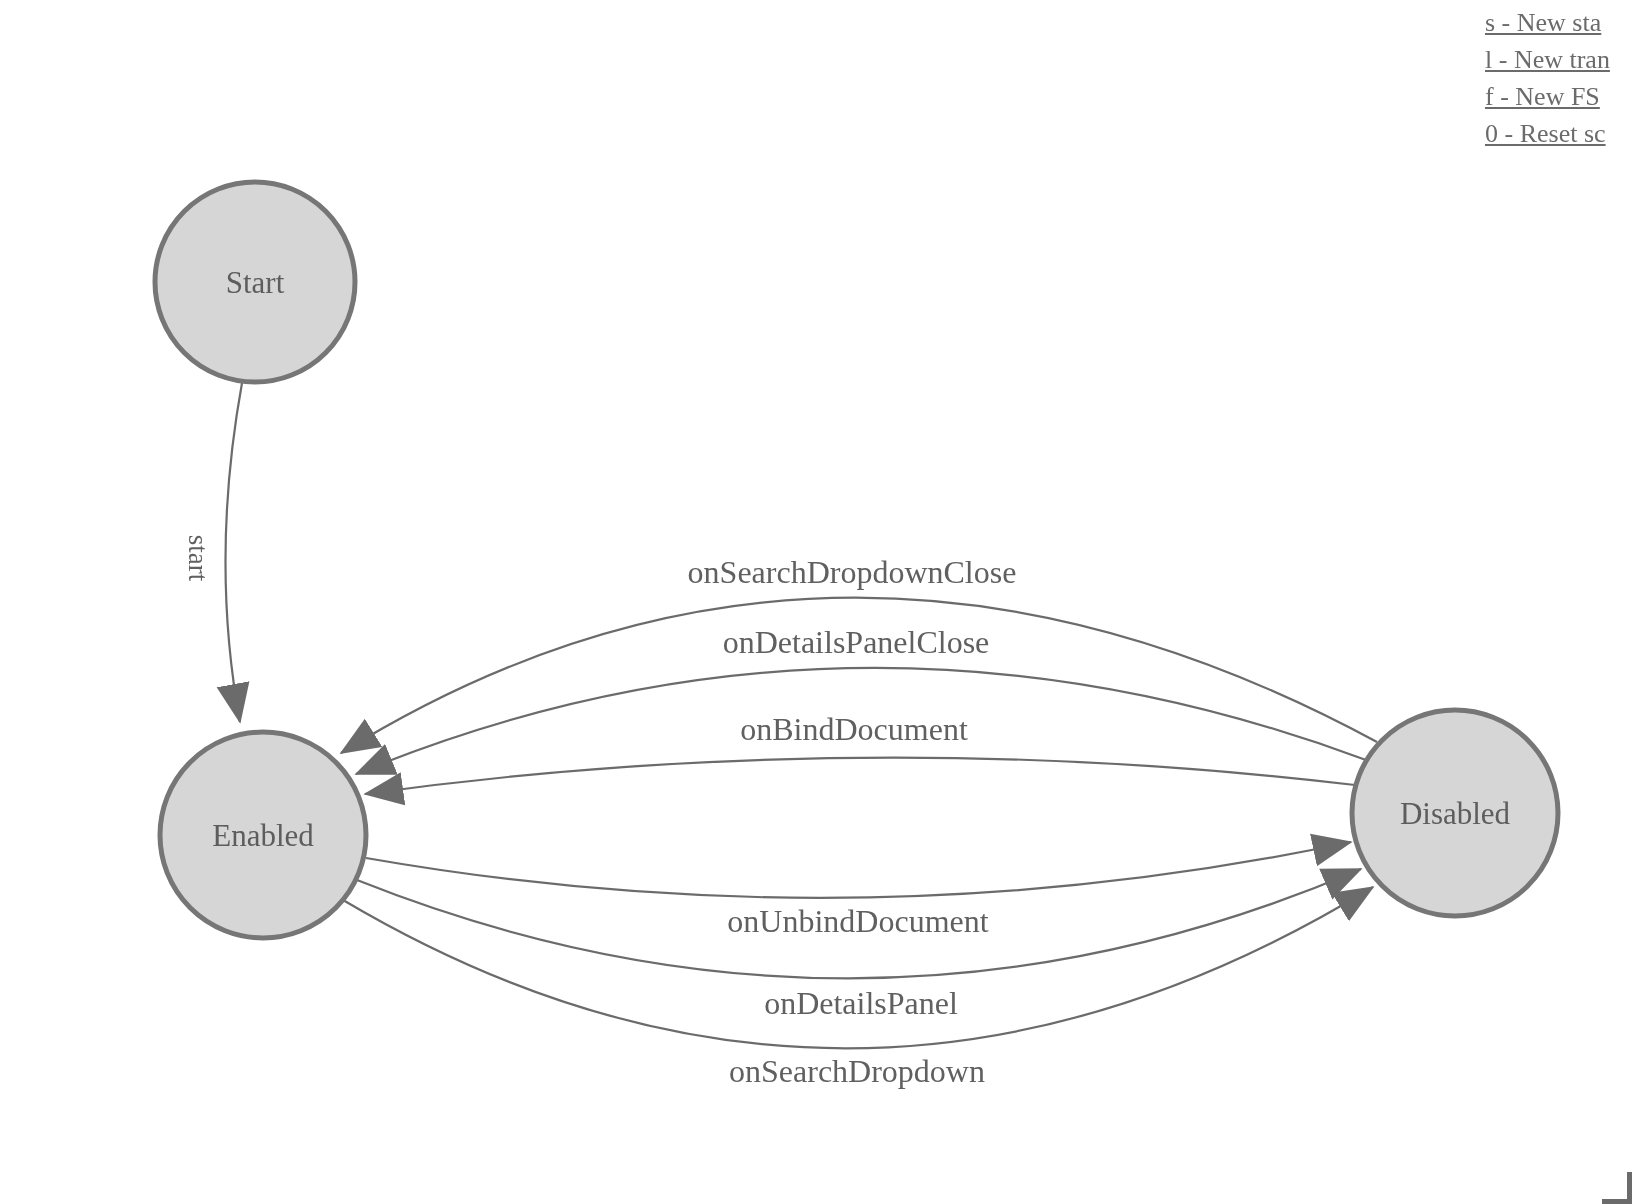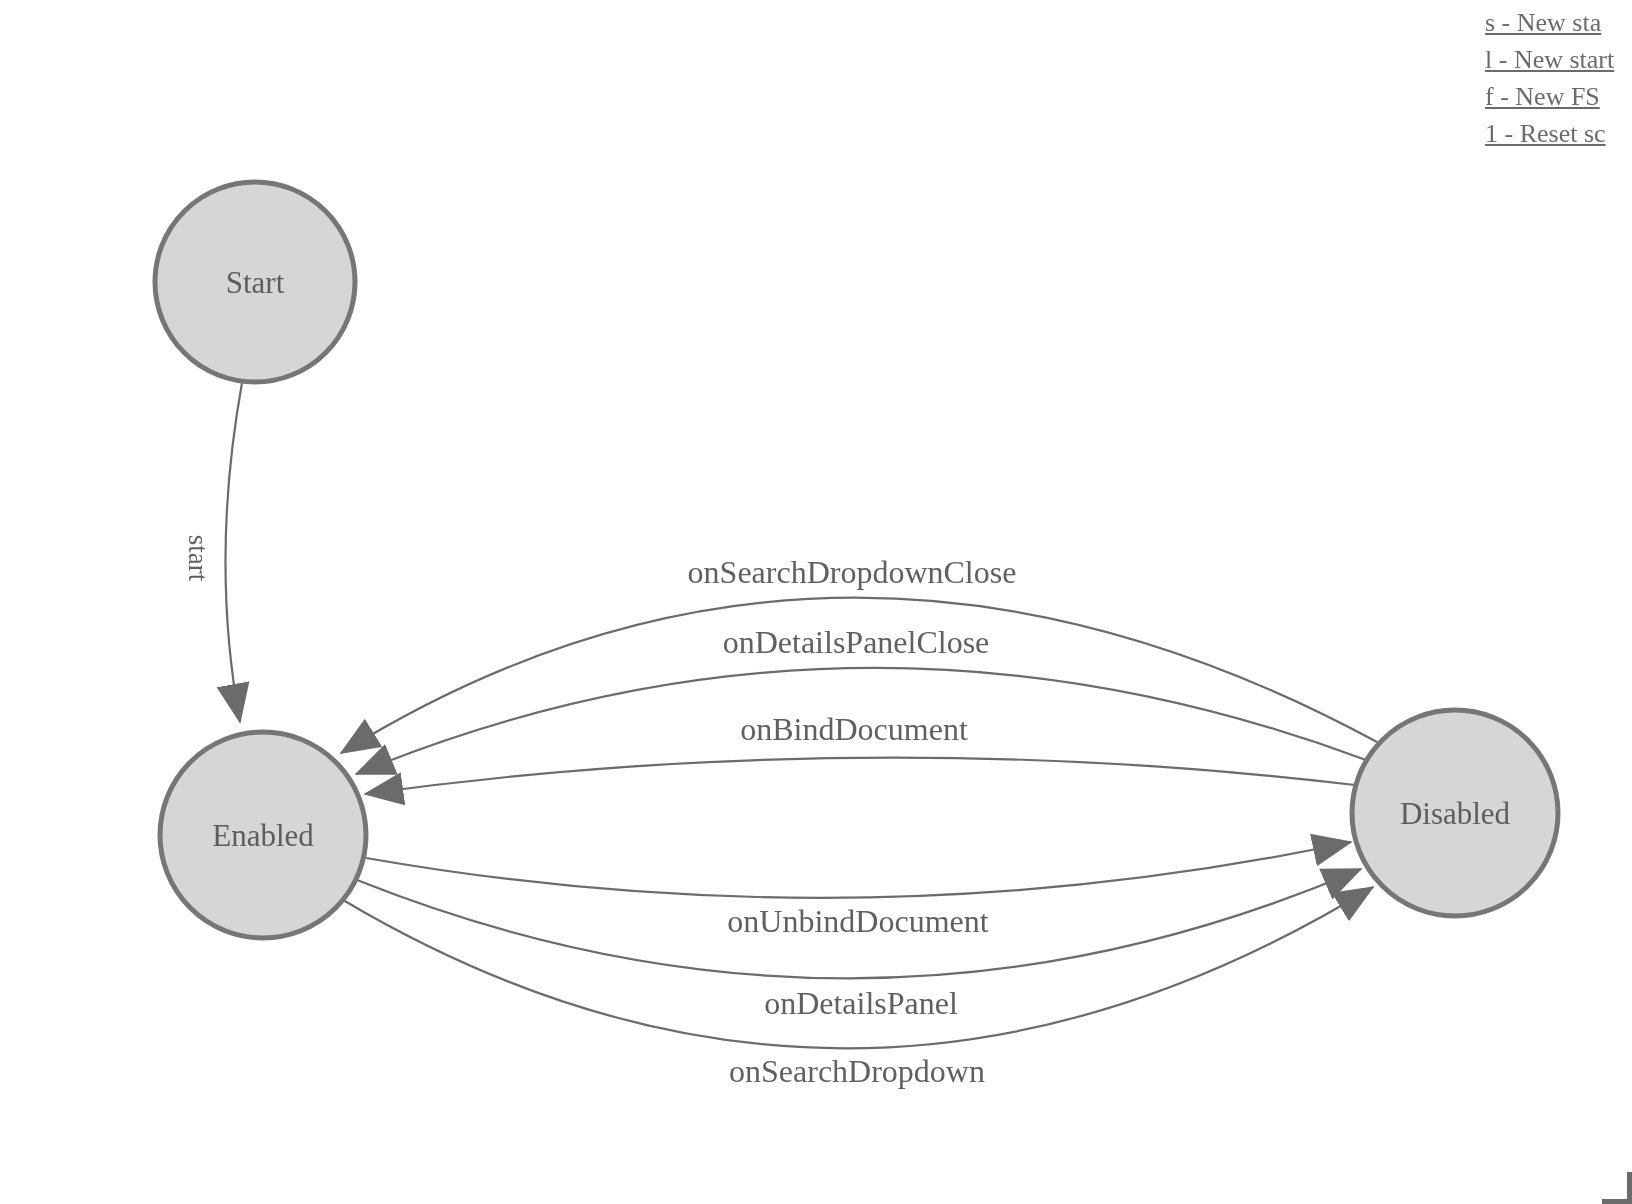--- a/index.html
+++ b/index.html
@@ -110,18 +110,18 @@
     <text class="edge-label" x="854" y="740">onBindDocument</text>
     <text class="edge-label" x="858" y="932">onUnbindDocument</text>
     <text class="edge-label" x="861" y="1014">onDetailsPanel</text>
     <text class="edge-label" x="857" y="1082">onSearchDropdown</text>
 
     <path class="corner-mark" d="M 1629.5 1172 L 1629.5 1201.5 L 1602 1201.5"></path>
   </svg>
 
   <div class="legend">
     <div>s - New sta</div>
-    <div>l - New start</div>
+    <div>l - New tran</div>
     <div>f - New FS</div>
-    <div>1 - Reset sc</div>
+    <div>0 - Reset sc</div>
   </div>
 
 </div>
 
 </body></html>

